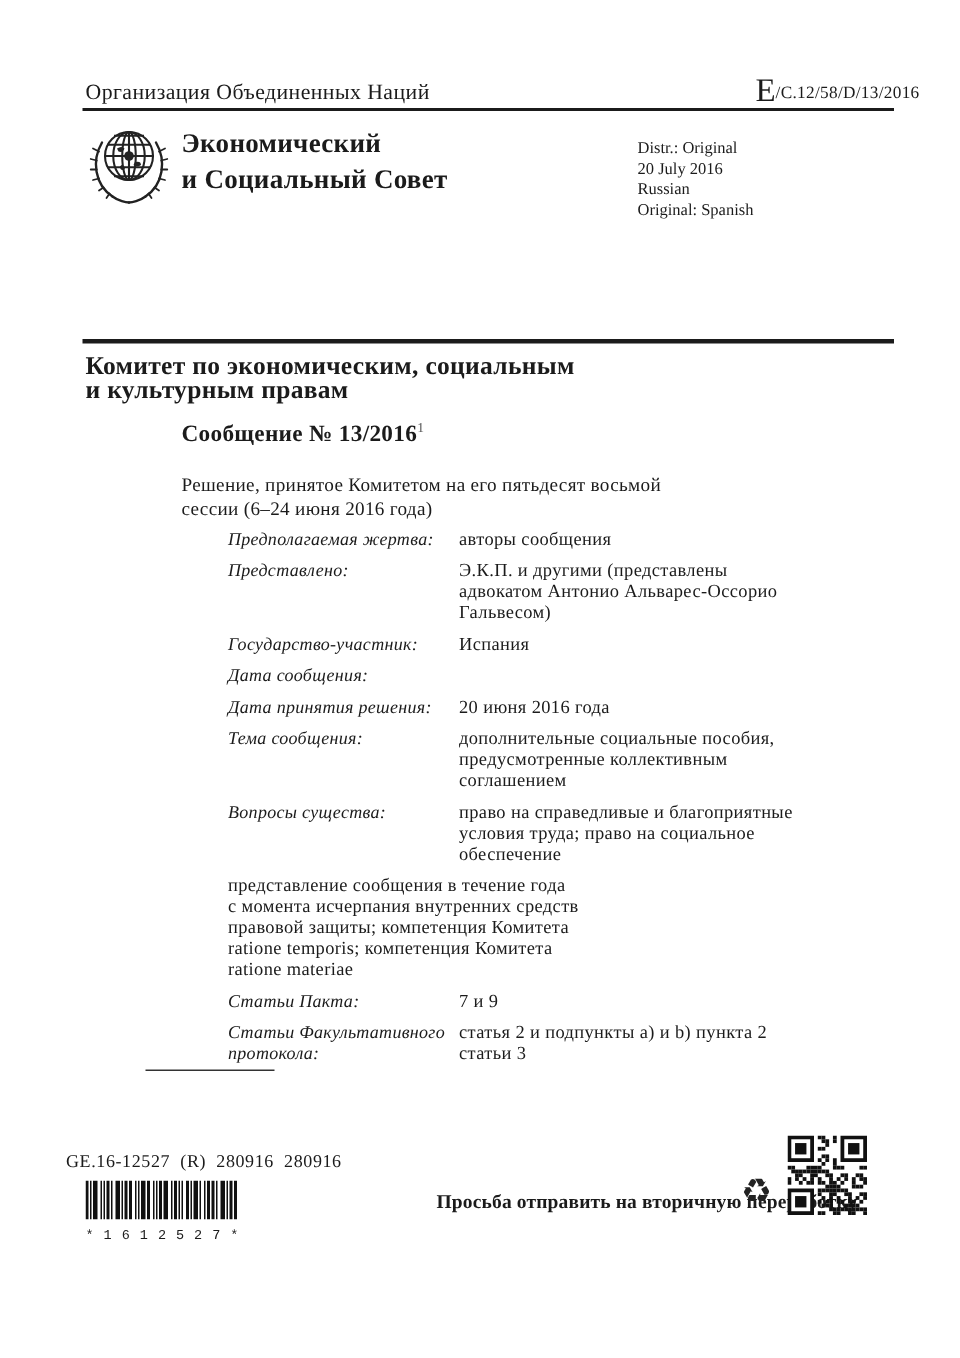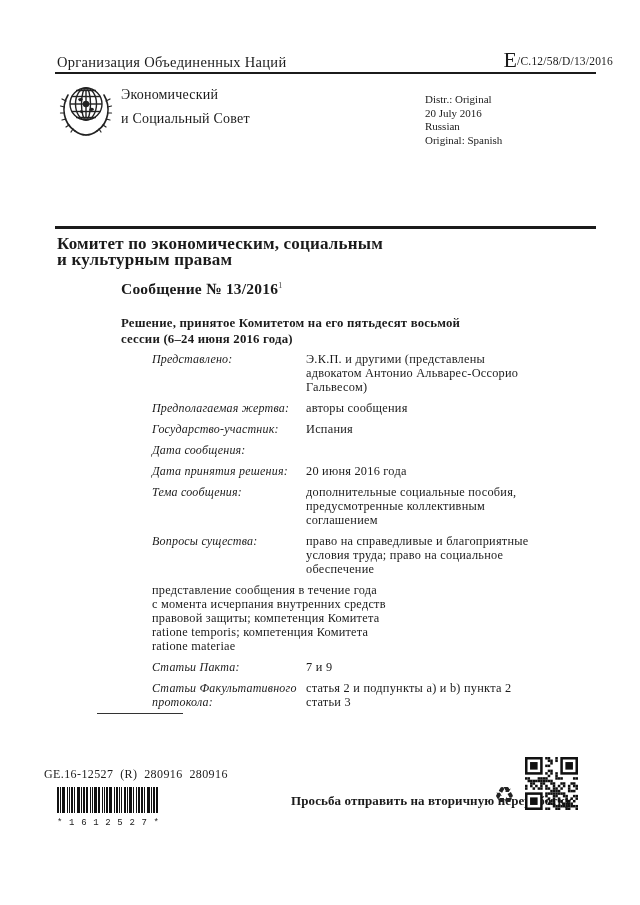--- a/index.html
+++ b/index.html
@@ -11,28 +11,28 @@
   }
   .abs{position:absolute;}
   .pre{white-space:pre-line;}
   .prews{white-space:pre;}
 
   .org-name{left:57px;top:54px;font-size:14.5px;letter-spacing:.3px;}
   .doc-symbol{top:47px;right:55px;font-size:11.5px;letter-spacing:.2px;}
   .doc-symbol .bigE{font-size:22px;font-weight:400;vertical-align:-2px;letter-spacing:0;}
   .rule-top{left:55px;top:72px;width:541px;height:2px;background:#1b1b1b;}
   .emblem{left:57px;top:79px;}
-  .council-title{left:121px;top:83px;font-size:14px;font-weight:normal;line-height:24px;letter-spacing:.2px;}
+  .council-title{left:121px;top:83px;font-size:18px;font-weight:bold;line-height:24px;letter-spacing:.2px;}
   .distr{left:425px;top:93px;font-size:11px;line-height:13.5px;}
   .rule-mid{left:55px;top:226px;width:541px;height:2.5px;background:#1b1b1b;}
 
   .committee{left:57px;top:236px;font-size:17px;font-weight:bold;line-height:15.5px;letter-spacing:.2px;}
   .comm-title{left:121px;top:280px;font-size:15.5px;font-weight:bold;letter-spacing:.2px;}
   .comm-title sup{font-size:9px;font-weight:normal;color:#555;}
-  .decision-title{left:121px;top:315px;font-size:12.8px;font-weight:bold;line-height:16px;letter-spacing:.2px;}
+  .decision-title{left:121px;top:315px;font-size:12.8px;font-weight:normal;line-height:16px;letter-spacing:.2px;}
 
   .fields{left:152px;top:352px;width:450px;}
   .field-row{display:flex;margin-bottom:7px;}
   .field-label{width:154px;flex:0 0 154px;font-style:italic;font-size:12px;line-height:14px;letter-spacing:.2px;}
   .field-value{flex:1;font-size:12.3px;line-height:14px;letter-spacing:.25px;}
 
   .fn-rule{left:97px;top:713px;width:86px;height:1px;background:#333;}
   .footnote{left:110px;top:720px;width:482px;font-size:10.3px;line-height:12.3px;letter-spacing:.15px;}
   .footnote .fn-first{text-indent:10px;}
   .footnote sup{font-size:7.5px;color:#444;}
@@ -113,28 +113,28 @@
   <div class="abs committee pre">Комитет по экономическим, социальным
 и культурным правам</div>
 
   <div class="abs comm-title"><span>Сообщение № 13/2016</span><sup>1</sup></div>
 
   <div class="abs decision-title pre">Решение, принятое Комитетом на его пятьдесят восьмой
 сессии (6–24 июня 2016 года)</div>
 
   <div class="abs fields">
     <div class="field-row">
+      <div class="field-label pre">Предполагаемая жертва:</div>
+      <div class="field-value pre">авторы сообщения</div>
+    </div>
+    <div class="field-row">
       <div class="field-label pre">Представлено:</div>
       <div class="field-value pre">Э.К.П. и другими (представлены
 адвокатом Антонио Альварес-Оссорио
 Гальвесом)</div>
-    </div>
-    <div class="field-row">
-      <div class="field-label pre">Предполагаемая жертва:</div>
-      <div class="field-value pre">авторы сообщения</div>
     </div>
     <div class="field-row">
       <div class="field-label pre">Государство-участник:</div>
       <div class="field-value pre">Испания</div>
     </div>
     <div class="field-row">
       <div class="field-label pre">Дата сообщения:</div>
     </div>
     <div class="field-row">
       <div class="field-label pre">Дата принятия решения:</div>

